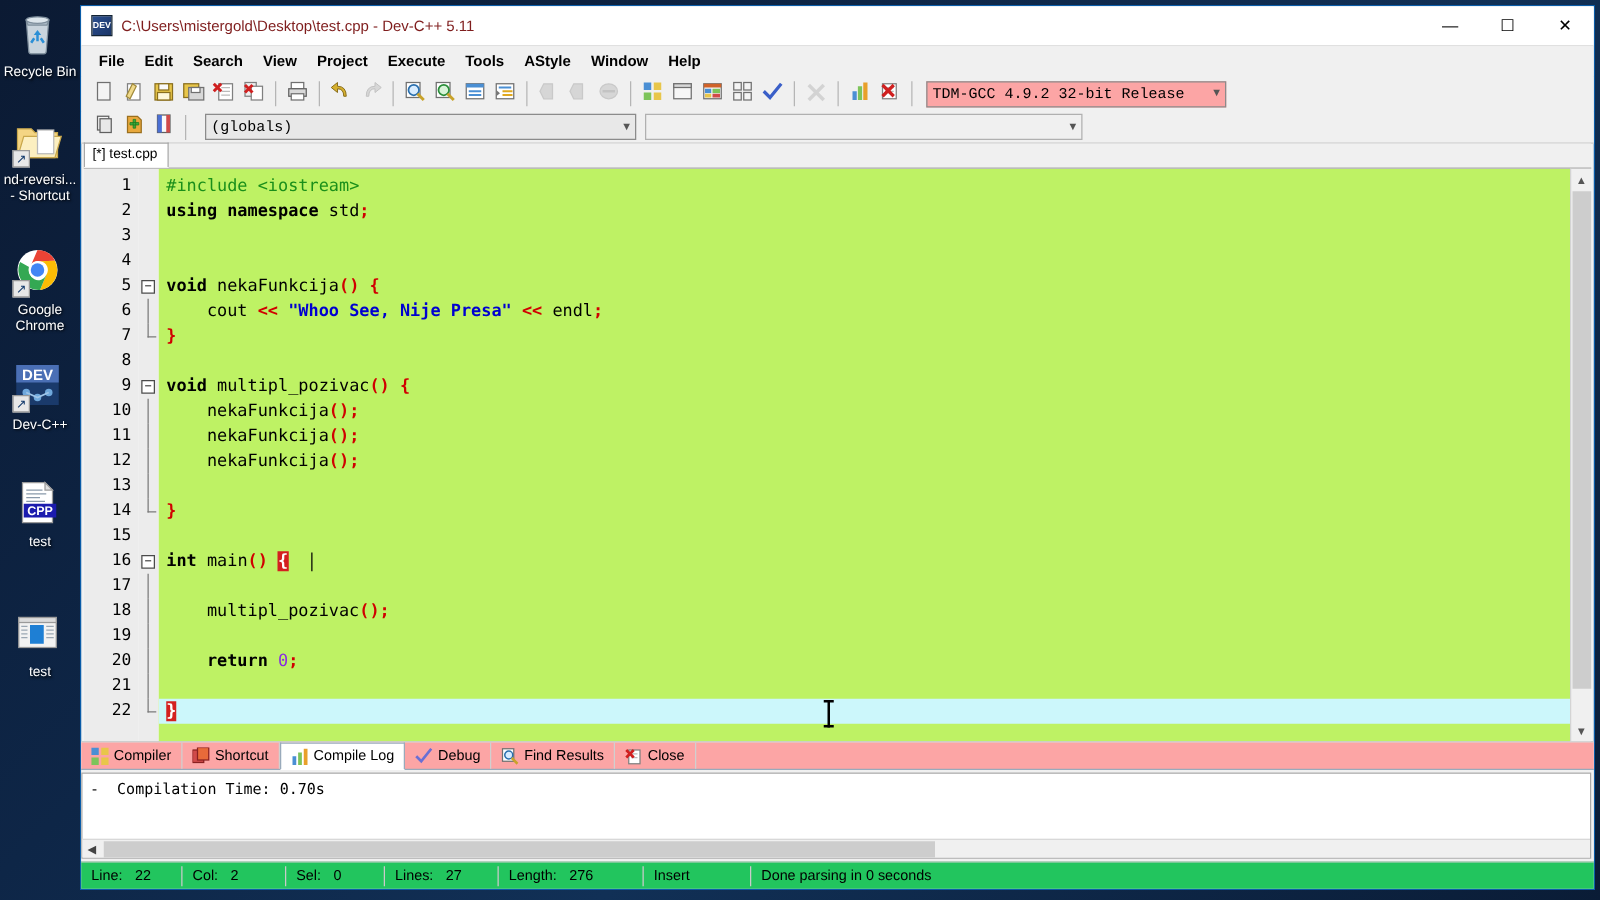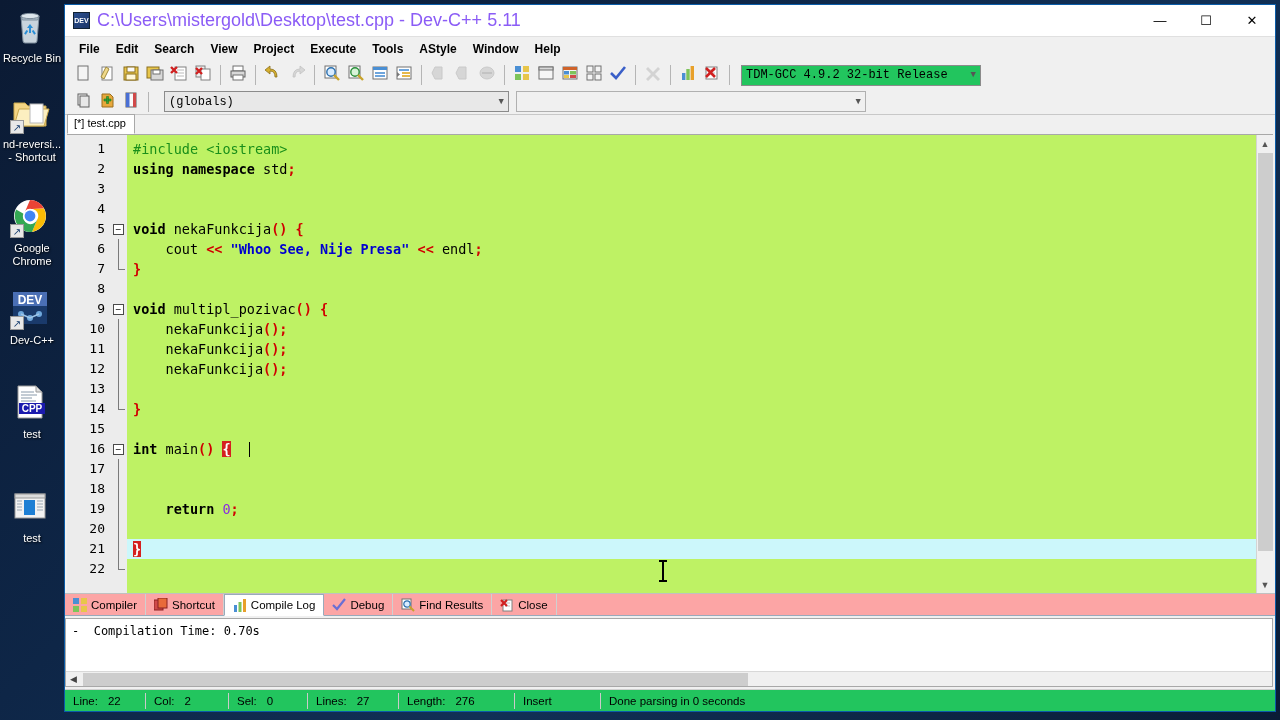--- a/index.html
+++ b/index.html
@@ -43,21 +43,21 @@
   #titlebar {
     height: 32px; background: #ffffff; display: flex; align-items: center;
     border-bottom: 1px solid #e0e0e0; flex: none;
   }
   #title-icon {
     width: 17px; height: 17px; margin-left: 8px; margin-right: 7px;
     background: linear-gradient(135deg,#2a4f8f,#1b3568);
     border: 1px solid #123; color: #fff; font-size: 7px; font-weight: bold;
     display: flex; align-items: center; justify-content: center;
   }
-  #title-text { font-size: 18px; color: #8b5cf6; flex: 1; }
+  #title-text { font-size: 12px; color: #7f1d1d; flex: 1; }
   .wbtn {
     width: 46px; height: 31px; display: flex; align-items: center;
     justify-content: center; font-size: 13px; color: #000; cursor: default;
   }
 
   #menubar {
     height: 24px; background: #f0f0f0; display: flex; align-items: center;
     padding-left: 6px; flex: none;
   }
   .menu-item {
@@ -80,21 +80,21 @@
   .tbtn.dis { opacity: .45; }
 
   .combo {
     height: 21px; background: #fff; border: 1px solid #8b8b8b;
     display: flex; align-items: center; font-size: 12px;
     font-family: "Liberation Mono", monospace; color: #000;
     padding: 0 4px; cursor: default;
   }
   .combo .cval { flex: 1; white-space: nowrap; overflow: hidden; }
   .combo .carr { font-size: 9px; color: #555; padding-left: 4px; }
-  #compiler-combo { width: 240px; margin-left: 6px; background: #22c55e; }
+  #compiler-combo { width: 240px; margin-left: 6px; background: #fca5a5; }
   #globals-combo { width: 345px; margin-left: 10px; background: #e8e8e8; }
   #scope-combo { width: 350px; margin-left: 7px; background: #f0f0f0; border-color:#b0b0b0; }
 
   
   #editor-area {
     flex: 1; display: flex; flex-direction: column; background: #fff;
     margin: 0 2px; min-height: 0;
   }
   #tabstrip {
     height: 20px; background: #f0f0f0; display: flex; align-items: flex-end;
@@ -662,20 +662,21 @@
             <div class="cline"></div>
             <div class="cline"><span class="kw">void</span><span class="pln"> multipl_pozivac</span><span class="sym">()</span><span class="pln"> </span><span class="sym">{</span></div>
             <div class="cline"><span class="pln">    nekaFunkcija</span><span class="sym">();</span></div>
             <div class="cline"><span class="pln">    nekaFunkcija</span><span class="sym">();</span></div>
             <div class="cline"><span class="pln">    nekaFunkcija</span><span class="sym">();</span></div>
             <div class="cline"></div>
             <div class="cline"><span class="sym">}</span></div>
             <div class="cline"></div>
             <div class="cline"><span class="kw">int</span><span class="pln"> main</span><span class="sym">()</span><span class="pln"> </span><span class="brk-hl">{</span></div>
             <div class="cline"></div>
+            <div class="cline"><span class="pln">    multipl_pozivac</span><span class="sym">();</span></div>
             <div class="cline"></div>
             <div class="cline"><span class="pln">    </span><span class="kw">return</span><span class="pln"> </span><span class="num">0</span><span class="sym">;</span></div>
             <div class="cline"></div>
             <div class="cline cur"><span class="brk-hl">}</span></div>
             <div id="caret" style="top: 307px; left: 122px;"></div>
           <div id="mouse-caret" style="top: 425px; left: 535px;"></div>
         </div>
       </div>
       <div id="vscroll">
         <div class="sb-arrow">▲</div>

